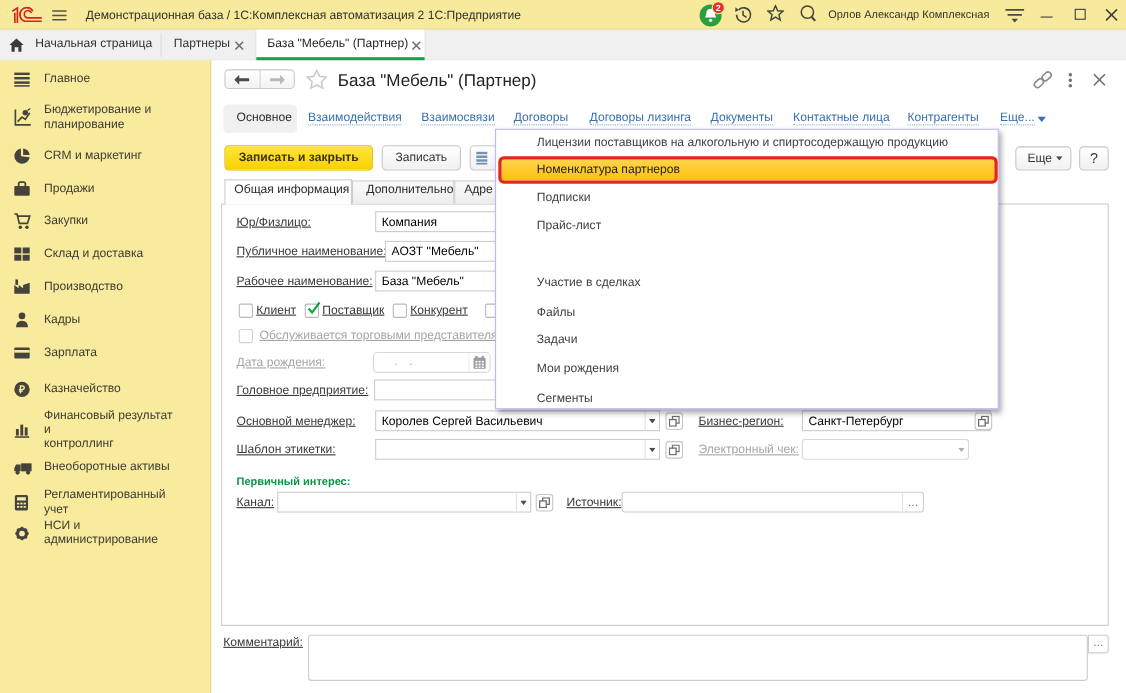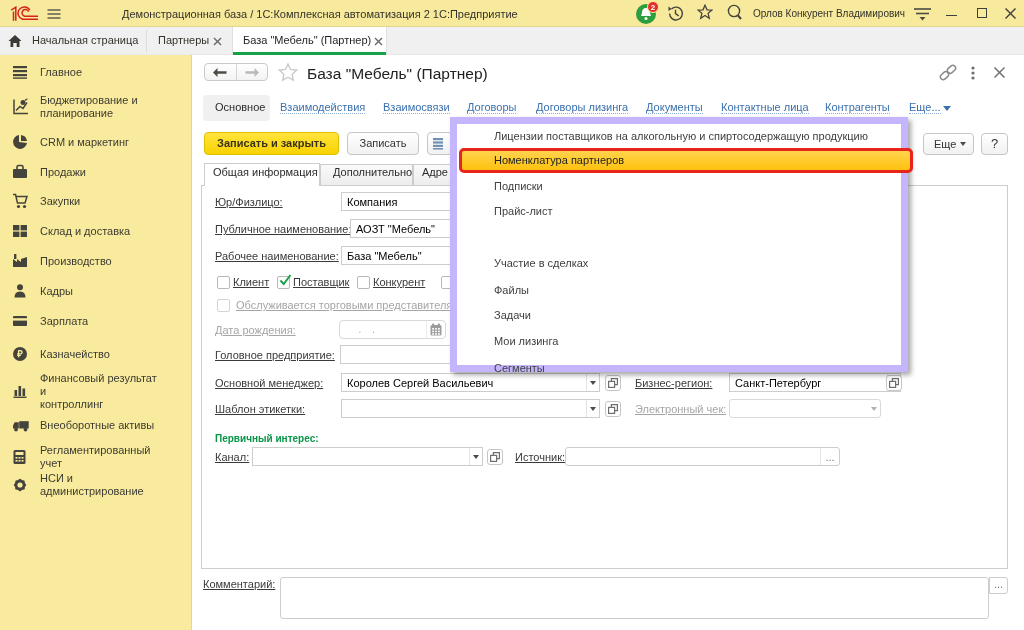--- a/index.html
+++ b/index.html
@@ -2,21 +2,21 @@
 <html><head>
 <meta charset="utf-8">
 <style>
   * { margin:0; padding:0; box-sizing:border-box; }
   html,body { width:1024px; height:630px; overflow:hidden; }
   body { font-family:"Liberation Sans", sans-serif; font-size:11px; color:#333; background:#fff; position:relative; }
   .abs { position:absolute; }
 
   
   #topbar { position:absolute; left:0; top:0; width:1024px; height:27px; background:#f8ea9c; border-bottom:1px solid #e3d691; }
-  #topbar .title { position:absolute; left:78px; top:8px; font-size:11px; color:#33322b;margin-left:44px; }
+  #topbar .title { position:absolute; left:78px; top:8px; font-size:11px; color:#33322b; }
   #topbar .uname { position:absolute; left:753px; top:8px; font-size:10px; color:#33322b; }
 
   
   #tabbar { position:absolute; left:0; top:27px; width:1024px; height:28px; background:#f0f0f0; border-bottom:1px solid #e8e8e8; }
   .tabsep { position:absolute; top:3px; height:22px; width:1px; background:#dcdcdc; }
   #tab-active { position:absolute; left:232px; top:0px; width:155px; height:28px; background:#fff; border-left:1px solid #e0e0e0; border-right:1px solid #e0e0e0; }
   #tab-active .gl { position:absolute; left:0; bottom:0; width:100%; height:3px; background:#15a04a; }
 
   
   #sidebar { position:absolute; left:0; top:55px; width:192px; height:575px; background:#f9eb9d; border-right:1px solid #e3d691; }
@@ -75,21 +75,21 @@
   </svg>
 
   <svg class="abs" style="left:697px;top:4px" width="16" height="17" viewBox="0 0 16 17">
     <path d="M8 1.2 l2 4.6 4.9.35 -3.8 3.2 1.2 4.9 -4.3-2.7 -4.3 2.7 1.2-4.9 -3.8-3.2 4.9-.35z" fill="none" stroke="#45443c" stroke-width="1.3"></path>
   </svg>
 
   <svg class="abs" style="left:727px;top:4px" width="16" height="17" viewBox="0 0 16 17">
     <circle cx="7" cy="7" r="5.6" stroke="#45443c" stroke-width="1.4" fill="none"></circle>
     <line x1="11" y1="11.5" x2="14" y2="15" stroke="#45443c" stroke-width="2"></line>
   </svg>
-  <div class="uname">Орлов Конкурент Владимирович</div>
+  <div class="uname">Орлов Александр Комплексная</div>
 
   <svg class="abs" style="left:913px;top:7px" width="19" height="14" viewBox="0 0 19 14">
     <line x1="1" y1="2" x2="18" y2="2" stroke="#4a4a42" stroke-width="1.6"></line>
     <line x1="3" y1="6.5" x2="16" y2="6.5" stroke="#4a4a42" stroke-width="1.6"></line>
     <path d="M6.5 10 h6 l-3 3.4z" fill="#4a4a42"></path>
   </svg>
   <div class="abs" style="left:946px;top:9px;width:11px;height:7px;border-bottom:1.6px solid #3f3f3f"></div>
   <div class="abs" style="left:977px;top:8px;width:10px;height:10px;border:1.3px solid #3f3f3f"></div>
   <svg class="abs" style="left:1004px;top:7px" width="13" height="13" viewBox="0 0 13 13">
     <g stroke="#3f3f3f" stroke-width="1.4">
@@ -459,24 +459,24 @@
   </div>
 <div class="fl" style="left:515px;top:451px">Источник:</div>
 <div class="inp" style="left:565px;top:447px;width:275px;border-radius:3px">
   <div class="combo-arrow" style="width:19px;color:#777;font-size:11px">...</div>
 </div>
 
 <div class="fl" style="left:203px;top:578px;font-size:11px">Комментарий:</div>
 <div class="abs" style="left:280px;top:577px;width:709px;height:42px;border:1px solid #cdcdcd;border-radius:3px;background:#fff"></div>
 <div class="abs" style="left:989px;top:577px;width:19px;height:17px;border:1px solid #cdcdcd;border-radius:0 3px 3px 0;background:#fff;color:#777;font-size:11px;text-align:center;line-height:13px">...</div>
 
-<div class="abs" style="left:450px;top:117px;width:458px;height:255px;background:#fff;border:7px solid #c4b5fd;box-shadow:3px 3px 5px rgba(0,0,0,.35);z-index:10">
+<div class="abs" style="left:450px;top:117px;width:458px;height:255px;background:#fff;border:1px solid #c4b5fd;box-shadow:3px 3px 5px rgba(0,0,0,.35);z-index:10">
   <div style="position:absolute;left:37px;top:0px;height:25px;line-height:25px;color:#3f3f3f">Лицензии поставщиков на алкогольную и спиртосодержащую продукцию</div>
   <div style="position:absolute;left:2px;top:24px;width:454px;height:24.5px;border:3px solid #e8251c;border-radius:5px;background:linear-gradient(#ffd44e,#fec10d)"></div>
   <div style="position:absolute;left:37px;top:24px;height:25px;line-height:25px;color:#222">Номенклатура партнеров</div>
   <div style="position:absolute;left:37px;top:49.5px;height:25px;line-height:25px;color:#3f3f3f">Подписки</div>
   <div style="position:absolute;left:37px;top:75.4px;height:25px;line-height:25px;color:#3f3f3f">Прайс-лист</div>
   <div style="position:absolute;left:37px;top:127.4px;height:25px;line-height:25px;color:#3f3f3f">Участие в сделках</div>
   <div style="position:absolute;left:37px;top:153.6px;height:25px;line-height:25px;color:#3f3f3f">Файлы</div>
   <div style="position:absolute;left:37px;top:179.4px;height:25px;line-height:25px;color:#3f3f3f">Задачи</div>
-  <div style="position:absolute;left:37px;top:205.2px;height:25px;line-height:25px;color:#3f3f3f">Мои лизинга</div>
+  <div style="position:absolute;left:37px;top:205.2px;height:25px;line-height:25px;color:#3f3f3f">Мои рождения</div>
   <div style="position:absolute;left:37px;top:231.5px;height:25px;line-height:25px;color:#3f3f3f">Сегменты</div>
 </div>
 
 </body></html>

